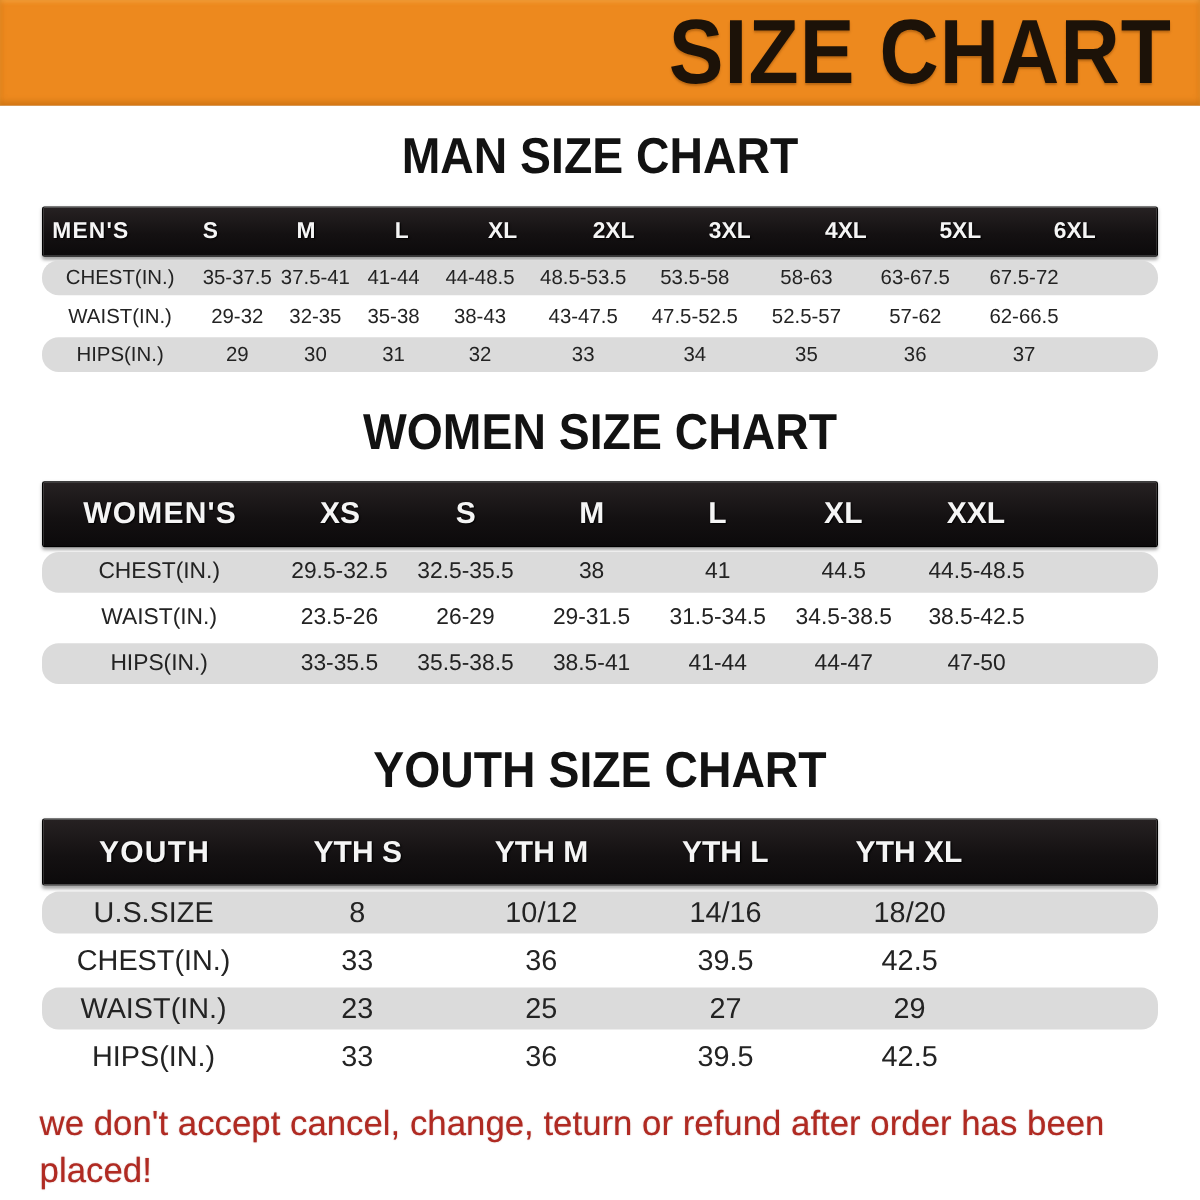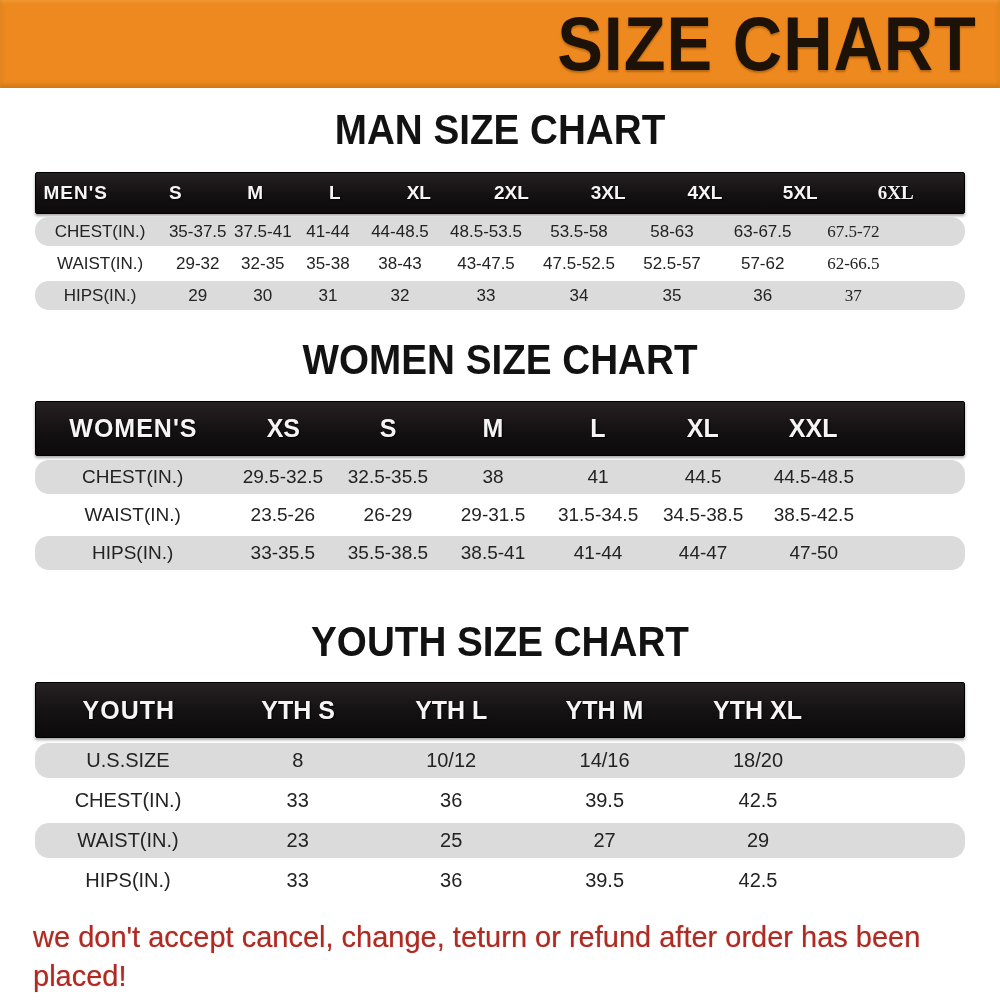--- a/index.html
+++ b/index.html
@@ -62,38 +62,38 @@
 
   
   .men .thead { height: 42px; gap: 40px; }
   .men .trow  { height: 29px; margin-top: 3px; }
   .men .hlabel { font-size: 27px; letter-spacing: 1px; }
   .men .thead .cell { font-size: 19px; }
   .men .trow .cell { font-size: 17px; }
   .men .label { width: 14%; }
   .men .c0 { width: 7%; }   .men .c1 { width: 7%; }   .men .c2 { width: 7%; }
   .men .c3 { width: 8.5%; } .men .c4 { width: 10%; }  .men .c5 { width: 10%; }
-  .men .c6 { width: 10%; }  .men .c7 { width: 9.5%; } .men .c8 { width: 10%; font-family: Liberation Serif, serif; }
+  .men .c6 { width: 10%; }  .men .c7 { width: 9.5%; } .men .c8 { width: 10%; }
 
   
   .women .thead { height: 55px; }
   .women .trow  { height: 34px; margin-top: 4px; }
   .women .hlabel { font-size: 28px; letter-spacing: 1px; }
   .women .thead .cell { font-size: 25px; }
   .women .trow .cell { font-size: 19px; }
   .women .label { width: 21%; }
   .women .c0 { width: 11.3%; } .women .c1 { width: 11.3%; } .women .c2 { width: 11.3%; }
   .women .c3 { width: 11.3%; } .women .c4 { width: 11.3%; } .women .c5 { width: 12.5%; }
 
   
   .youth .thead { height: 56px; }
   .youth .trow  { height: 35px; margin-top: 5px; }
   .youth .hlabel { font-size: 28px; letter-spacing: 1px; }
   .youth .thead .cell { font-size: 25px; }
-  .youth .trow .cell { font-size: 20px; }
+  .youth .trow .cell { font-size: 24px; }
   .youth .label { width: 20%; }
   .youth .c0 { width: 16.5%; } .youth .c1 { width: 16.5%; }
   .youth .c2 { width: 16.5%; } .youth .c3 { width: 16.5%; }
 
   
   .footnote {
     width: 935px; margin: 20px auto 0 33px;
     font-size: 29px; line-height: 39px;
     color: #b02a22; font-weight: normal;
     text-shadow: 0 0 1px rgba(140,20,15,.5);
@@ -204,22 +204,22 @@
       <span class="cell c5">47-50</span>
       <span class="cell filler"></span>
     </div>
   </div>
 
 <div class="section-heading heading-youth">YOUTH SIZE CHART</div>
 <div class="size-table youth">
     <div class="thead">
       <span class="cell label hlabel">YOUTH</span>
       <span class="cell c0">YTH S</span>
+      <span class="cell c1">YTH M</span>
       <span class="cell c2">YTH L</span>
-      <span class="cell c1">YTH M</span>
       <span class="cell c3">YTH XL</span>
       <span class="cell filler"></span>
     </div>
     <div class="trow gray">
       <span class="cell label">U.S.SIZE</span>
       <span class="cell c0">8</span>
       <span class="cell c1">10/12</span>
       <span class="cell c2">14/16</span>
       <span class="cell c3">18/20</span>
       <span class="cell filler"></span>

